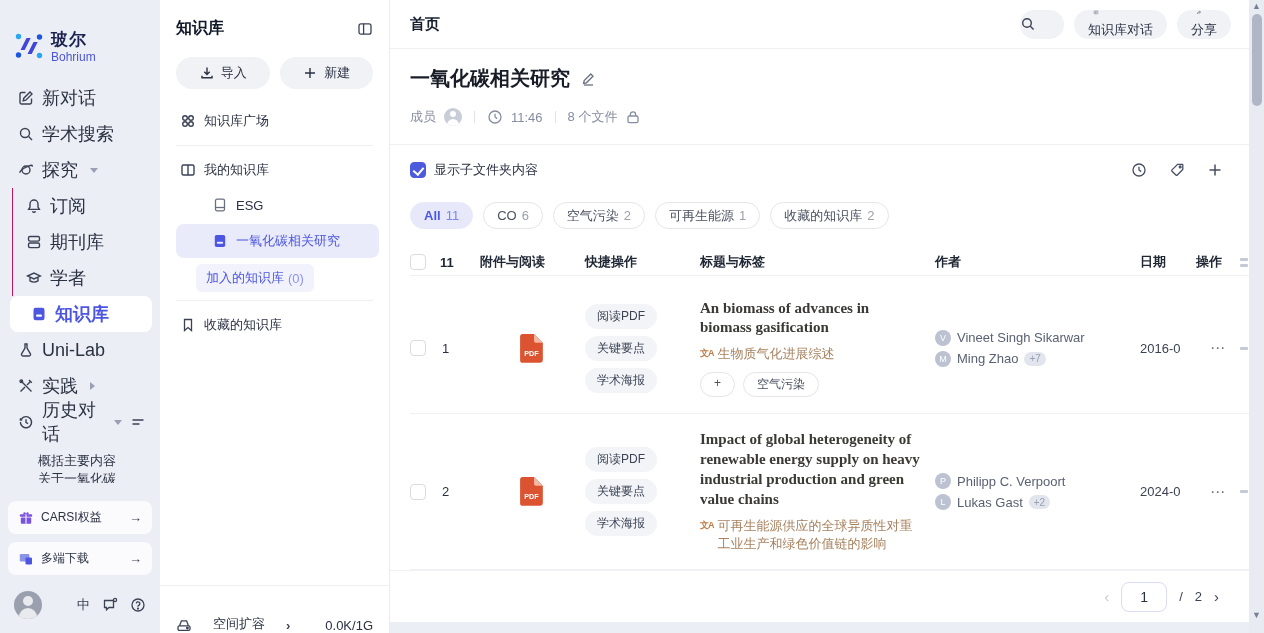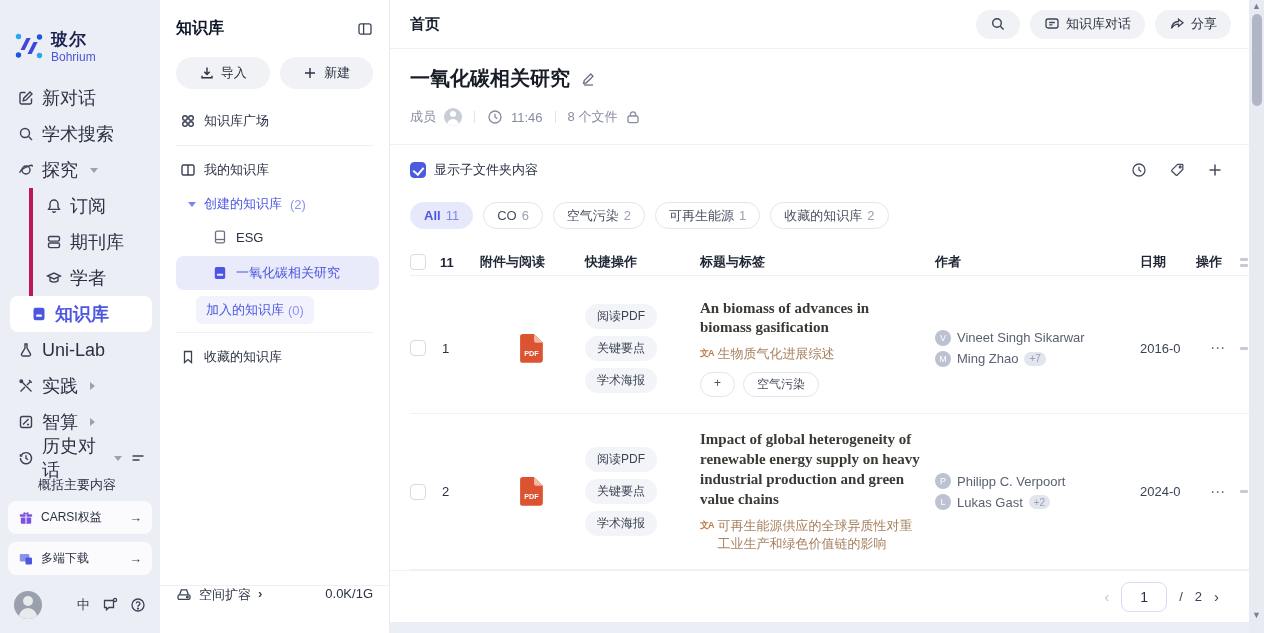--- a/index.html
+++ b/index.html
@@ -10,25 +10,25 @@
   
   .sidebar { width:160px; background:#eceef6; display:flex; flex-direction:column; flex-shrink:0; padding-top:24px; }
   .logo { display:flex; align-items:center; gap:7px; padding:4px 0 10px 14px; }
   .logo .cn { font-size:17px; font-weight:bold; color:#1b2150; letter-spacing:1px; }
   .logo .en { font-size:12px; color:#4c56d8; margin-top:-1px; }
   .s-nav { flex:1; overflow:hidden; padding-top:6px; }
   .s-item { display:flex; align-items:center; gap:8px; height:36px; padding-left:18px; font-size:18px; color:#2a3142; cursor:default; }
   .s-item .ic { flex-shrink:0; color:#3b4254; }
   .caret-d { width:0; height:0; border-left:4px solid transparent; border-right:4px solid transparent; border-top:5px solid #9aa0b4; margin-left:4px; }
   .caret-r { width:0; height:0; border-top:4px solid transparent; border-bottom:4px solid transparent; border-left:5px solid #9aa0b4; margin-left:4px; }
-  .s-sub { margin-left:29px; border-left:4px solid #be185d; }
+  .s-sub { margin-left:12px; border-left:1px solid #be185d; }
   .s-sub .s-item { padding-left:13px; }
   .s-item.active { background:#fff; border-radius:8px; margin:0 8px 0 10px; padding-left:21px; color:#4c56e0; font-weight:bold; }
   .s-item.active .ic { color:#4c56e0; }
-  .hist-item { padding-left:38px; height:30px; display:flex; align-items:flex-start; font-size:13px; color:#2a3142; }
+  .hist-item { padding-left:38px; height:30px; display:flex; align-items:flex-end; font-size:13px; color:#2a3142; }
   .hist-item.clip { height:13px; overflow:hidden; align-items:flex-start; line-height:18px; }
   .menu-ic { margin-left:auto; margin-right:14px; }
   .promo { display:flex; align-items:center; gap:7px; background:rgba(255,255,255,.78); border-radius:8px; margin:4px 8px; padding:8px 10px; font-size:12px; color:#2a3142; }
   .promo .arrow { margin-left:auto; color:#3b4254; font-size:13px; }
   .s-footer { display:flex; align-items:center; gap:12px; padding:12px 14px 14px; }
   .s-footer .spacer { flex:1; }
   .lang { font-size:13px; color:#3b4254; }
   .avatar { width:28px; height:28px; border-radius:50%; background:#9aa0ae; position:relative; overflow:hidden; }
   .avatar::before { content:""; position:absolute; width:10px; height:10px; border-radius:50%; background:#e8eaee; left:9px; top:5px; }
   .avatar::after { content:""; position:absolute; width:18px; height:12px; border-radius:9px 9px 0 0; background:#e8eaee; left:5px; top:17px; }
@@ -40,30 +40,30 @@
   .p-btns { display:flex; gap:10px; padding:8px 16px 14px; }
   .p-btn { flex:1; height:32px; background:#f1f2f6; border:none; border-radius:16px; font-size:13px; color:#2a3142; display:flex; align-items:center; justify-content:center; gap:6px; font-family:inherit; }
   .p-item { display:flex; align-items:center; gap:8px; height:36px; padding-left:20px; font-size:13px; color:#2a3142; }
   .p-div { border-top:1px solid #eef0f4; margin:6px 16px; }
   .p-row-created { display:flex; align-items:center; gap:8px; height:32px; padding-left:24px; color:#4c56e0; font-size:13px; }
   .p-row-created .cnt, .p-joined .cnt { color:#8d93ee; }
   .kb-item { display:flex; align-items:center; gap:8px; height:34px; padding-left:52px; font-size:13px; color:#2a3142; }
   .kb-item.active { background:#e9ebfb; border-radius:8px; margin:2px 10px 2px 16px; padding-left:36px; color:#4c56e0; height:34px; }
   .p-joined { display:flex; align-items:center; gap:4px; margin:4px 16px 2px 36px; padding:5px 10px; background:#f1f2fc; border-radius:6px; width:fit-content; color:#4c56e0; font-size:13px; }
   .p-spacer { flex:1; }
-  .p-foot { border-top:1px solid #eef0f4; height:48px; display:flex; align-items:flex-start; padding:0 16px; gap:7px; font-size:13px; }
+  .p-foot { border-top:1px solid #eef0f4; height:48px; display:flex; align-items:flex-end; padding:0 16px; gap:21px; font-size:13px; }
   .p-foot .quota { margin-left:auto; color:#2a3142; }
   .chev { color:#3b4254; font-weight:bold; }
 
   
   .main { flex:1; display:flex; flex-direction:column; overflow:hidden; background:#fff; }
   .topbar { height:49px; border-bottom:1px solid #eef0f4; display:flex; align-items:center; padding:0 18px 0 20px; flex-shrink:0; }
   .crumb { font-size:15px; font-weight:bold; color:#171e2e; }
   .tb-actions { margin-left:auto; display:flex; gap:10px; }
-  .pill { height:29px; background:#f1f2f6; border:none; border-radius:15px; display:flex; align-items:center; gap:6px; padding:0 14px; font-size:13px; color:#2a3142; font-family:inherit; }
+  .pill { height:29px; background:#f1f2f6; border:none; border-radius:15px; display:flex; gap:6px; padding:0 14px; font-size:13px; color:#2a3142; font-family:inherit;flex-direction:column; }
   .pill.icon-only { width:44px; justify-content:center; padding:0; }
   .title-block { padding:16px 20px 0; }
   .title-row { display:flex; align-items:center; gap:10px; }
   .title-row h1 { font-size:20px; font-weight:bold; color:#171c26; }
   .meta-row { display:flex; align-items:center; gap:8px; margin:16px 0 18px; color:#868da0; font-size:13px; }
   .vd { width:1px; height:12px; background:#e1e3ea; margin:0 4px; }
   .mini-avatar { width:18px; height:18px; border-radius:50%; background:#c9cdd8; position:relative; overflow:hidden; }
   .mini-avatar::before { content:""; position:absolute; width:6px; height:6px; border-radius:50%; background:#fff; left:6px; top:3px; }
   .mini-avatar::after { content:""; position:absolute; width:12px; height:8px; border-radius:6px 6px 0 0; background:#fff; left:3px; top:10.5px; }
   .block-div { border-top:1px solid #eef0f4; }
@@ -198,28 +198,20 @@
         <svg class="ic" viewBox="0 0 16 16" fill="none" stroke="currentColor" stroke-width="1.4">
             <path d="M2.5 13.5L7 9"></path>
             <path d="M9 7l3.5-3.5M11 2l2.8 2.8M2.5 2.5l11 11"></path>
             <circle cx="3.3" cy="3.3" r="1.3"></circle>
           </svg>
         <span>实践</span>
         <span class="caret-r"></span>
       </div>
       <div class="s-item">
         <svg class="ic" viewBox="0 0 16 16" fill="none" stroke="currentColor" stroke-width="1.4">
-            <rect x="2.5" y="2.5" width="11" height="11" rx="2"></rect>
-            <path d="M5 10.5L10.5 5M9 10.5h2"></path>
-          </svg>
-        <span>智算</span>
-        <span class="caret-r"></span>
-      </div>
-      <div class="s-item">
-        <svg class="ic" viewBox="0 0 16 16" fill="none" stroke="currentColor" stroke-width="1.4">
             <path d="M3.2 5.3A5.6 5.6 0 1 1 2.4 8"></path>
             <path d="M2.4 4.2V6h1.8"></path>
             <path d="M8 5.3v3l2 1.4"></path>
           </svg>
         <span>历史对话</span>
         <span class="caret-d"></span>
         <svg class="ic menu-ic" viewBox="0 0 16 16" fill="none" stroke="#3b4254" stroke-width="1.4">
             <path d="M2.5 6h11M2.5 10h7"></path>
           </svg>
       </div>
@@ -296,25 +288,20 @@
         </svg>
       <span>知识库广场</span>
     </div>
     <div class="p-div"></div>
     <div class="p-item">
       <svg class="ic" viewBox="0 0 16 16" fill="none" stroke="#3b4254" stroke-width="1.4">
           <rect x="2" y="3" width="12" height="10" rx="1.5"></rect>
           <path d="M8 3v10"></path>
         </svg>
       <span>我的知识库</span>
-    </div>
-    <div class="p-row-created">
-      <span class="caret-d" style="border-top-color:#7d85ec"></span>
-      <span>创建的知识库</span>
-      <span class="cnt">(2)</span>
     </div>
     <div class="kb-item">
       <svg class="ic" viewBox="0 0 16 16" fill="none" stroke="#6a7080" stroke-width="1.3">
           <rect x="3.5" y="2.2" width="9" height="11.6" rx="1.5"></rect>
           <path d="M3.5 10.5h9"></path>
         </svg>
       <span>ESG</span>
     </div>
     <div class="kb-item active">
       <svg class="ic" viewBox="0 0 16 16">

